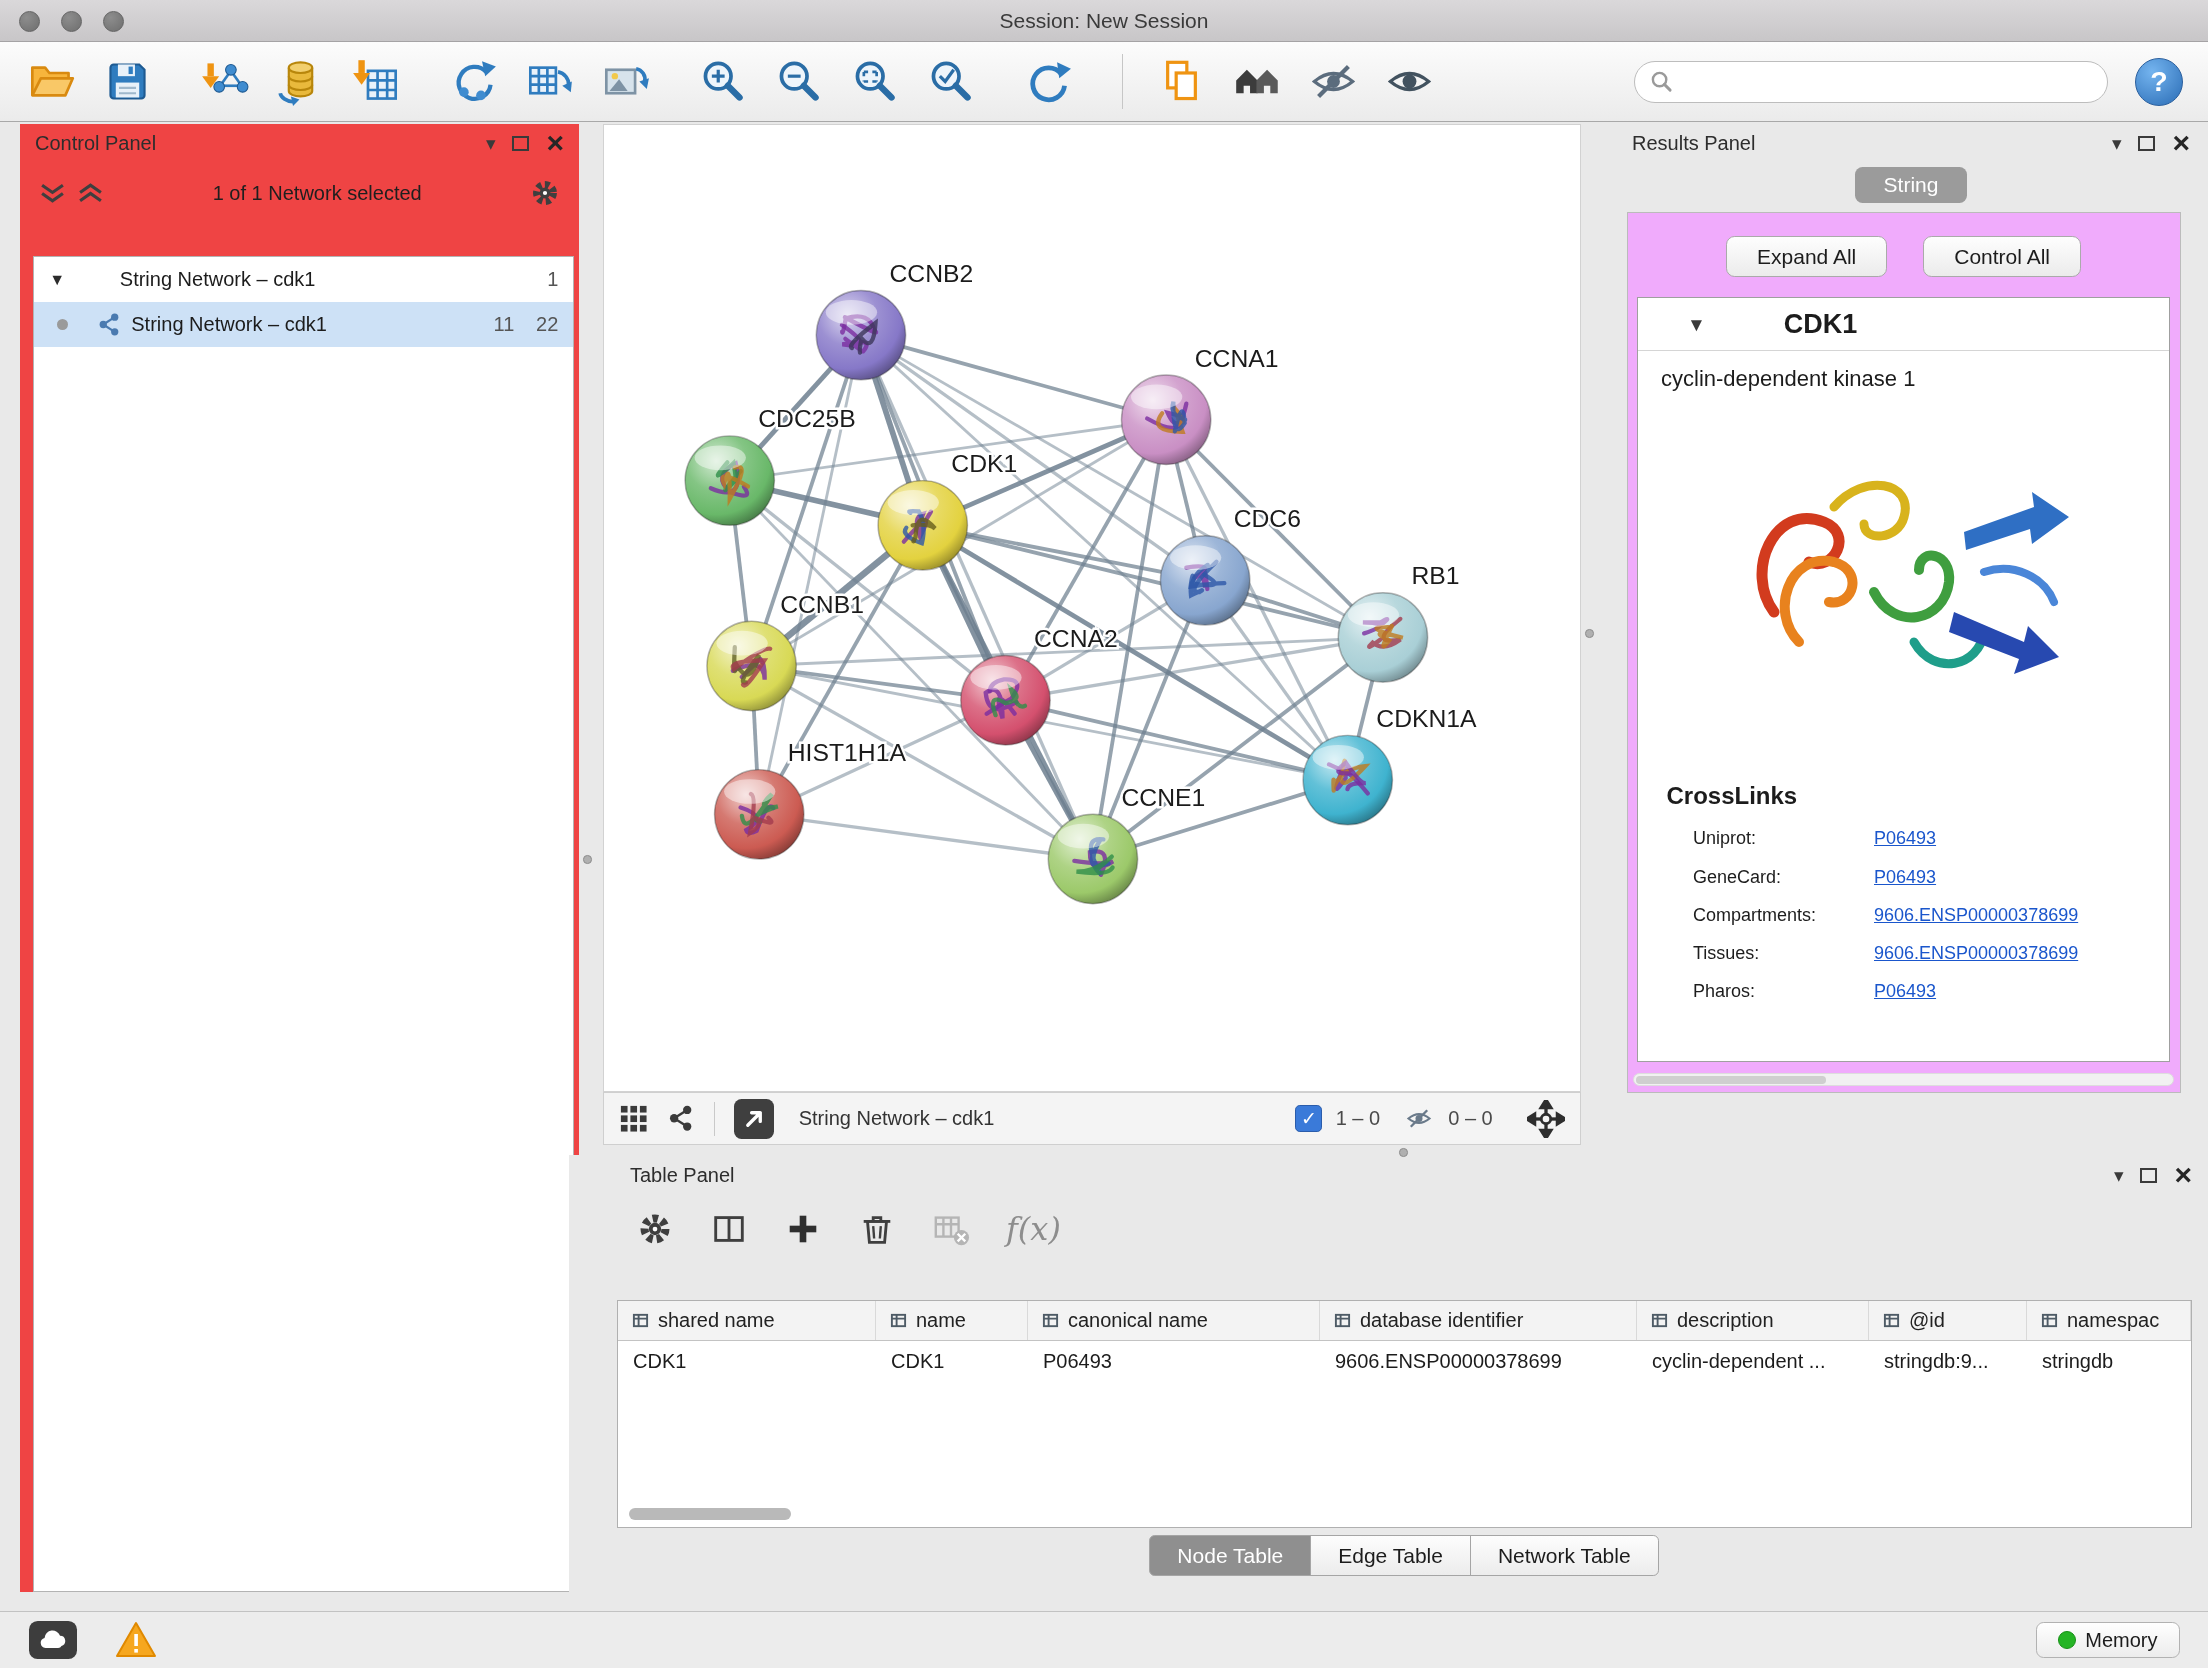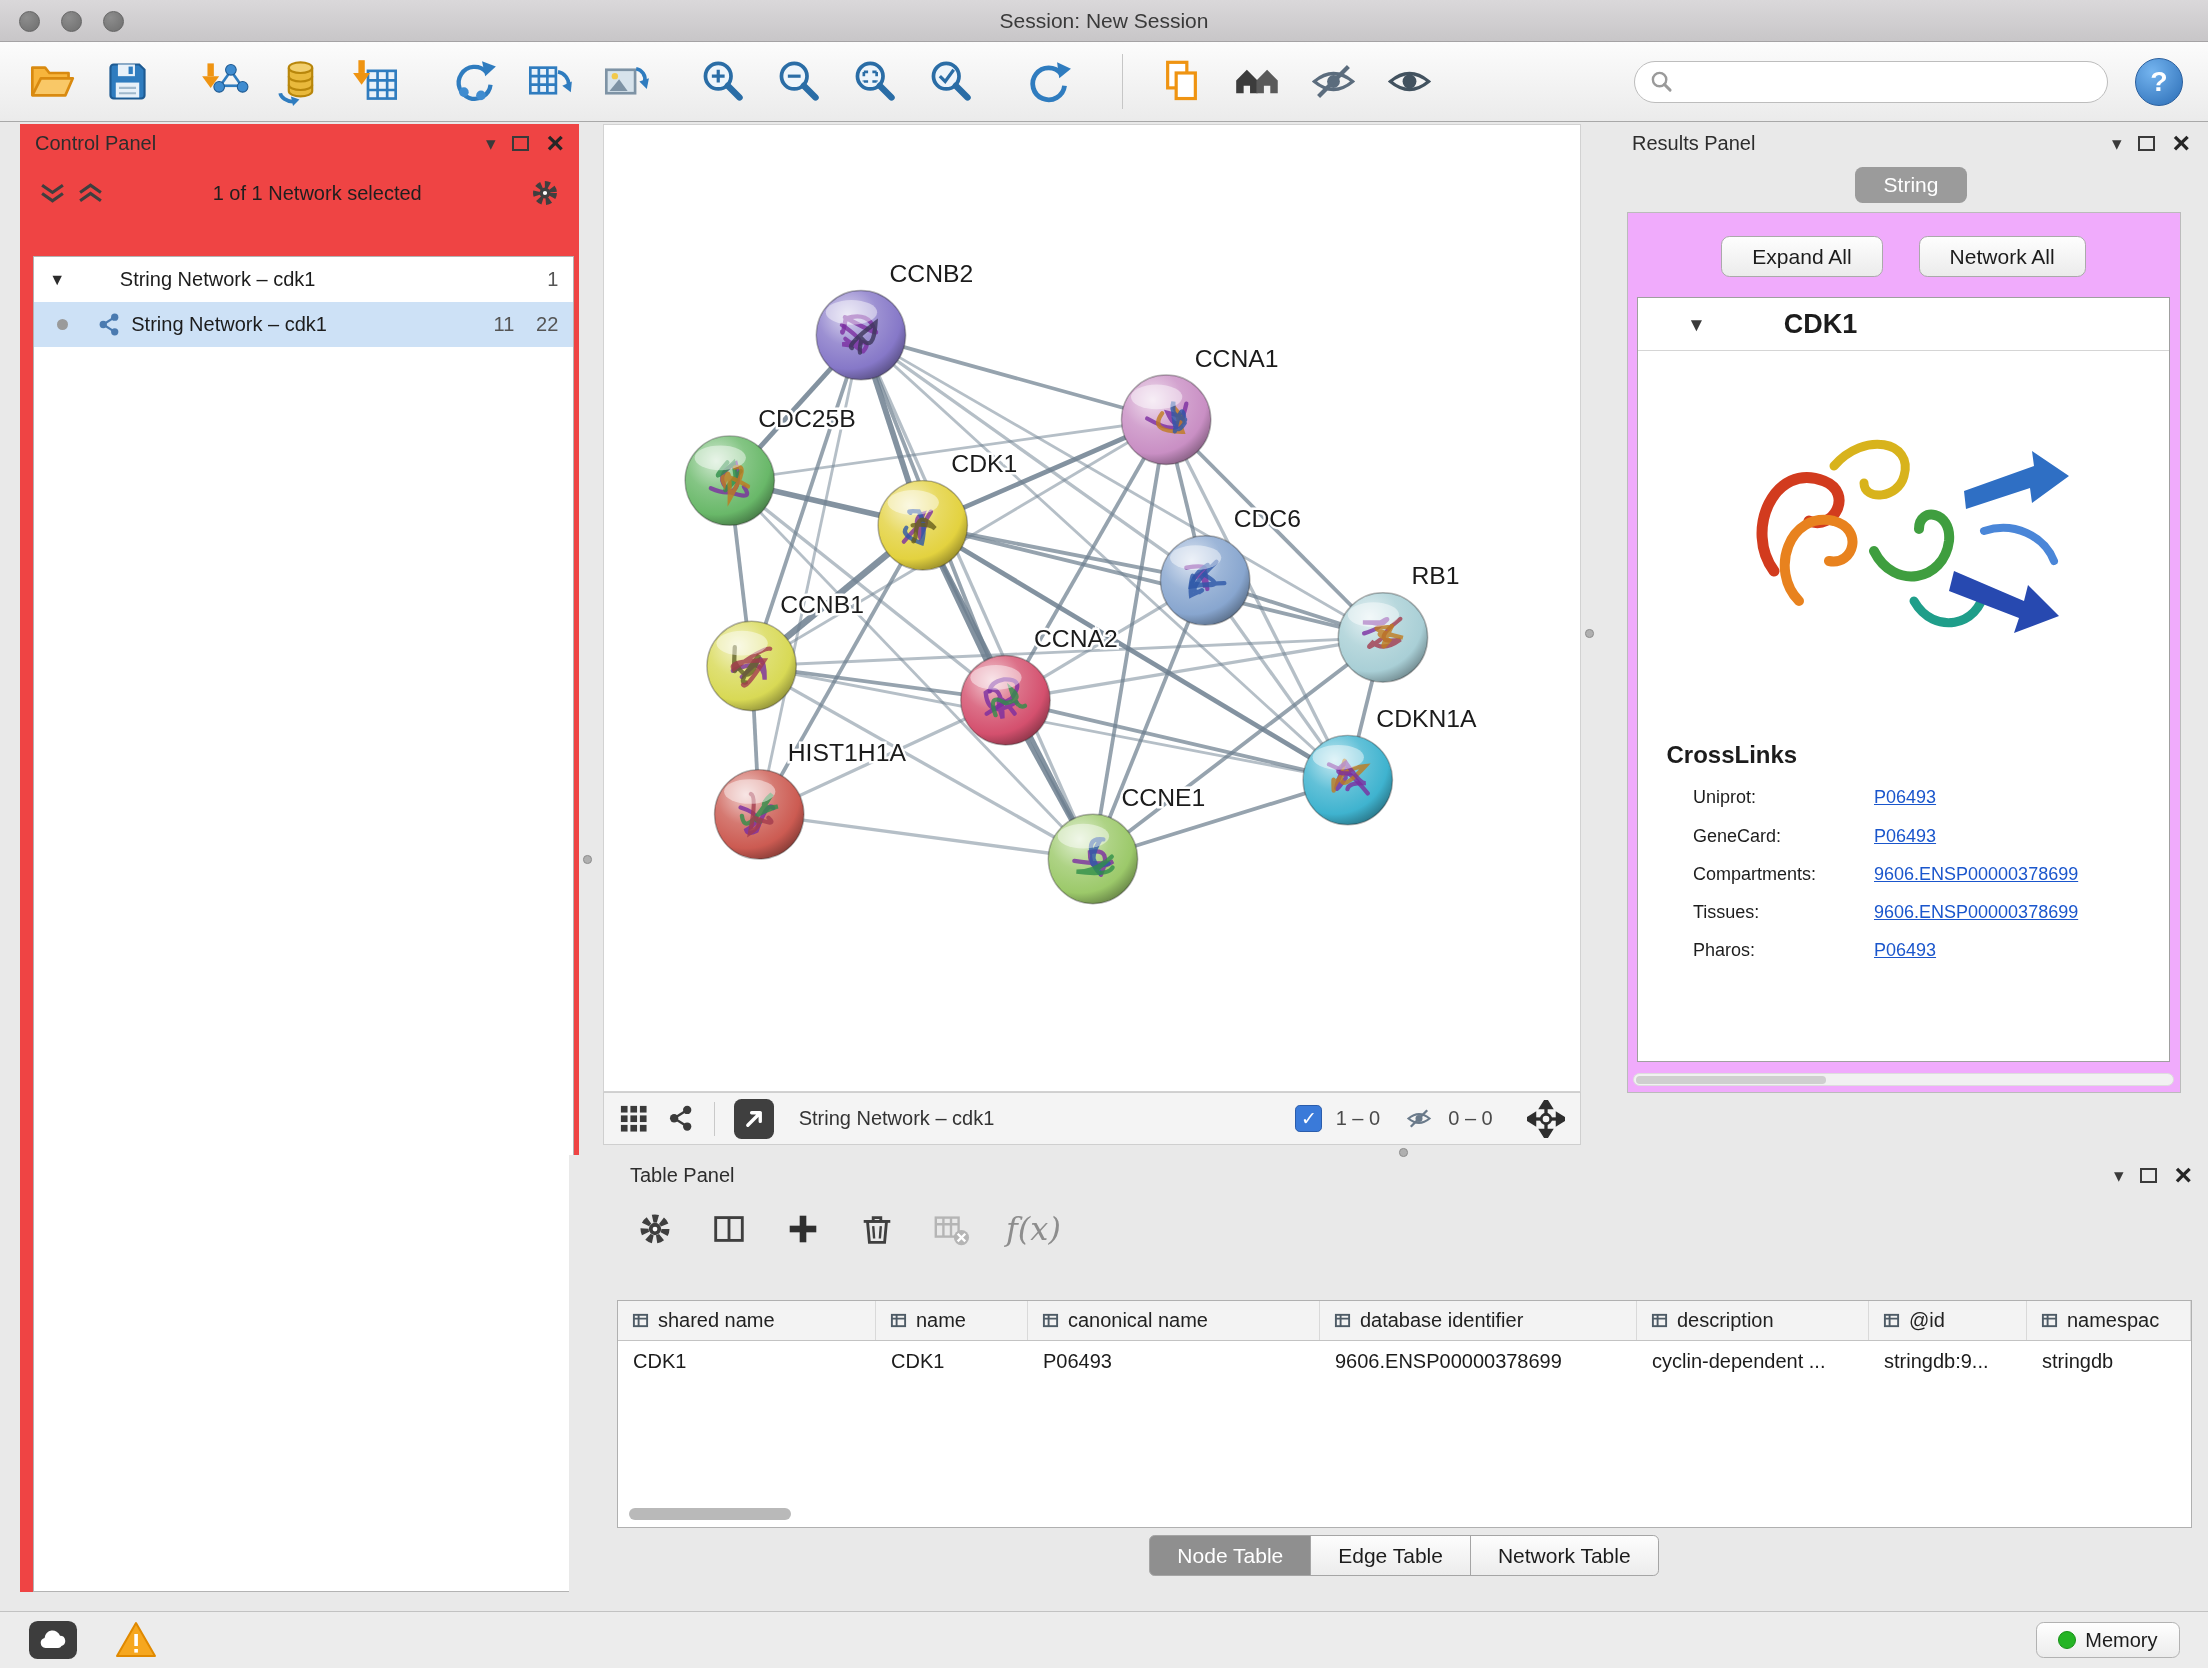--- a/index.html
+++ b/index.html
@@ -595,27 +595,28 @@
     <span class="panel-controls">
       <span class="ph-tri">▾</span>
       <span class="ph-float"></span>
       <span class="ph-close">×</span>
     </span>
   </div>
   <div class="rp-tab">String</div>
   <div class="rp-box">
     <div class="rp-buttons">
       <div class="rp-btn">Expand All</div>
-      <div class="rp-btn">Network All</div>
+      <div class="rp-btn">Control All</div>
     </div>
     <div class="rp-section">
       <div class="rp-sec-header">
         <span class="ph-tri">▼</span>
         <span class="rp-gene-name">CDK1</span>
       </div>
+      <div class="rp-desc">cyclin-dependent kinase 1</div>
       <svg width="380" height="354" viewBox="0 0 380 340" style="display:block;margin:13.3px auto 0">
         <g fill="none" stroke-linecap="round">
           <path d="M60 200 C30 160 60 90 110 110 C140 122 120 160 95 150" stroke="#d23b1e" stroke-width="11"></path>
           <path d="M85 230 C55 200 75 140 120 150 C150 158 140 195 115 190" stroke="#e8821e" stroke-width="10"></path>
           <path d="M120 95 C150 60 200 70 190 105 C184 128 150 130 150 112" stroke="#d8b31c" stroke-width="9"></path>
           <path d="M160 180 C180 220 230 210 235 170 C238 140 205 135 205 158" stroke="#3f9e3f" stroke-width="10"></path>
           <path d="M200 230 C220 265 265 255 270 220" stroke="#1f9e8a" stroke-width="9"></path>
           <path d="M270 160 C300 150 330 165 340 190" stroke="#4a86d8" stroke-width="8"></path>
         </g>
         <polygon points="250,120 320,95 318,80 355,105 318,132 316,117 252,138" fill="#2f6fc4"></polygon>

